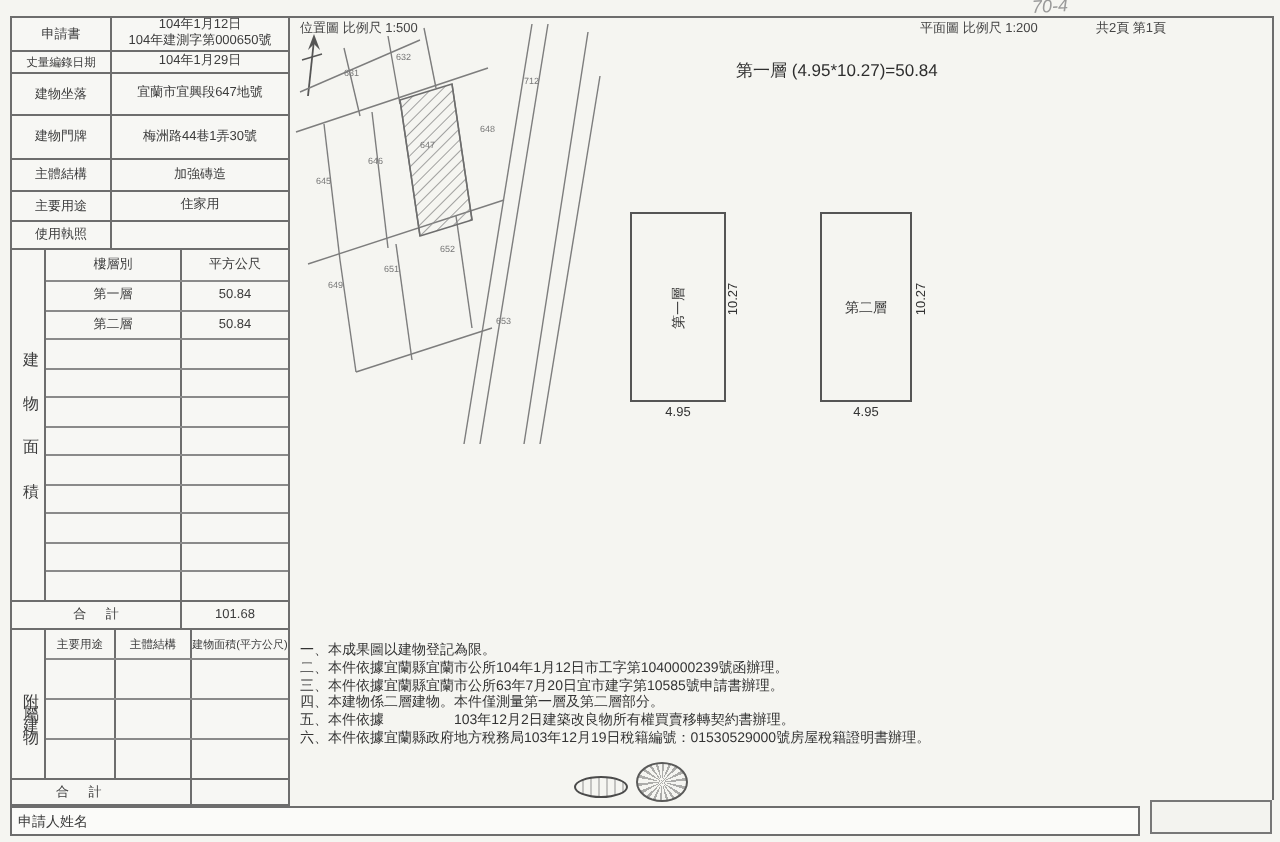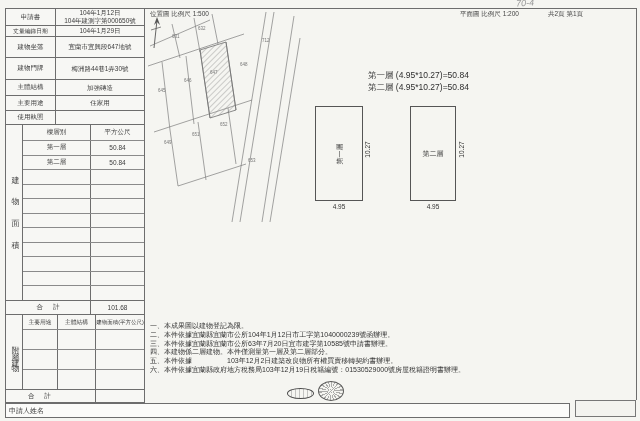--- a/index.html
+++ b/index.html
@@ -47,21 +47,21 @@
   
   .small-head{font-size:6.5px;color:#444;white-space:nowrap;}
   .page-rule{left:145px;top:8px;width:491px;height:0;border-top:1px solid #6d6d6d;}
   .right-rule{left:636px;top:8px;width:0;height:392px;border-left:1px solid #6d6d6d;}
   
   .floor-rect{border:1px solid #555;box-sizing:border-box;background:transparent;display:flex;align-items:center;justify-content:center;}
   .floor-label{font-size:7px;color:#333;white-space:nowrap;}
   .rot90{transform:rotate(-90deg);}
   .vdim{font-size:6.5px;color:#333;transform:rotate(-90deg);width:30px;text-align:center;}
   .hdim{font-size:6.5px;color:#333;text-align:center;}
-  .formula{font-size:8.5px;color:#2e2e2e;line-height:11px;white-space:nowrap;margin-top:40px;}
+  .formula{font-size:8.5px;color:#2e2e2e;line-height:11px;white-space:nowrap;}
   
   .notes{left:150px;top:322px;width:488px;font-size:7px;line-height:8.8px;color:#333;}
   .notes div{white-space:nowrap;}
   
   .applicant{left:5px;top:403px;width:565px;height:15px;border:1px solid #6d6d6d;box-sizing:border-box;display:flex;align-items:center;background:#fbfbf9;}
   .applicant span{font-size:7px;padding-left:3px;}
   .corner-box{left:575px;top:400px;width:61px;height:17px;border:1px solid #777;box-sizing:border-box;background:#f3f3ef;}
   
   .oval-stamp{left:287px;top:388px;width:27px;height:11px;border:1px solid #4a4a4a;border-radius:50%;box-sizing:border-box;background:repeating-linear-gradient(90deg,transparent 0 3px,#77777766 3px 4px);}
   .seal-stamp{left:318px;top:381px;width:26px;height:20px;border:1px solid #3f3f3f;border-radius:50%;box-sizing:border-box;background:repeating-conic-gradient(#55555588 0 8deg,transparent 8deg 20deg);opacity:.85;}
@@ -261,21 +261,20 @@
 
   <span class="abs hand-mark" style="left:516px;top:-2px;">70-4</span>
   <div class="abs small-head" style="left:460px;top:10px;">
     <span>平面圖</span>
     <span>比例尺</span>
     <span>1:200</span>
   </div>
   <div class="abs small-head" style="left:548px;top:10px;">共2頁 第1頁</div>
 
   <div class="abs formula" style="left:368px;top:30px;">第一層 (4.95*10.27)=50.84</div>
-  <div class="abs formula" style="left:368px;top:42px;">第二層 (4.95*10.27)=50.84</div>
 
   <div class="abs floor-rect" style="left:315px;top:106px;width:48px;height:95px;">
     <span class="floor-label rot90">第一層</span>
   </div>
   <span class="abs vdim" style="left:352px;top:146px;">10.27</span>
   <div class="abs hdim" style="left:315px;top:203px;width:48px;">4.95</div>
 
   <div class="abs floor-rect" style="left:410px;top:106px;width:46px;height:95px;">
     <span class="floor-label">第二層</span>
   </div>

